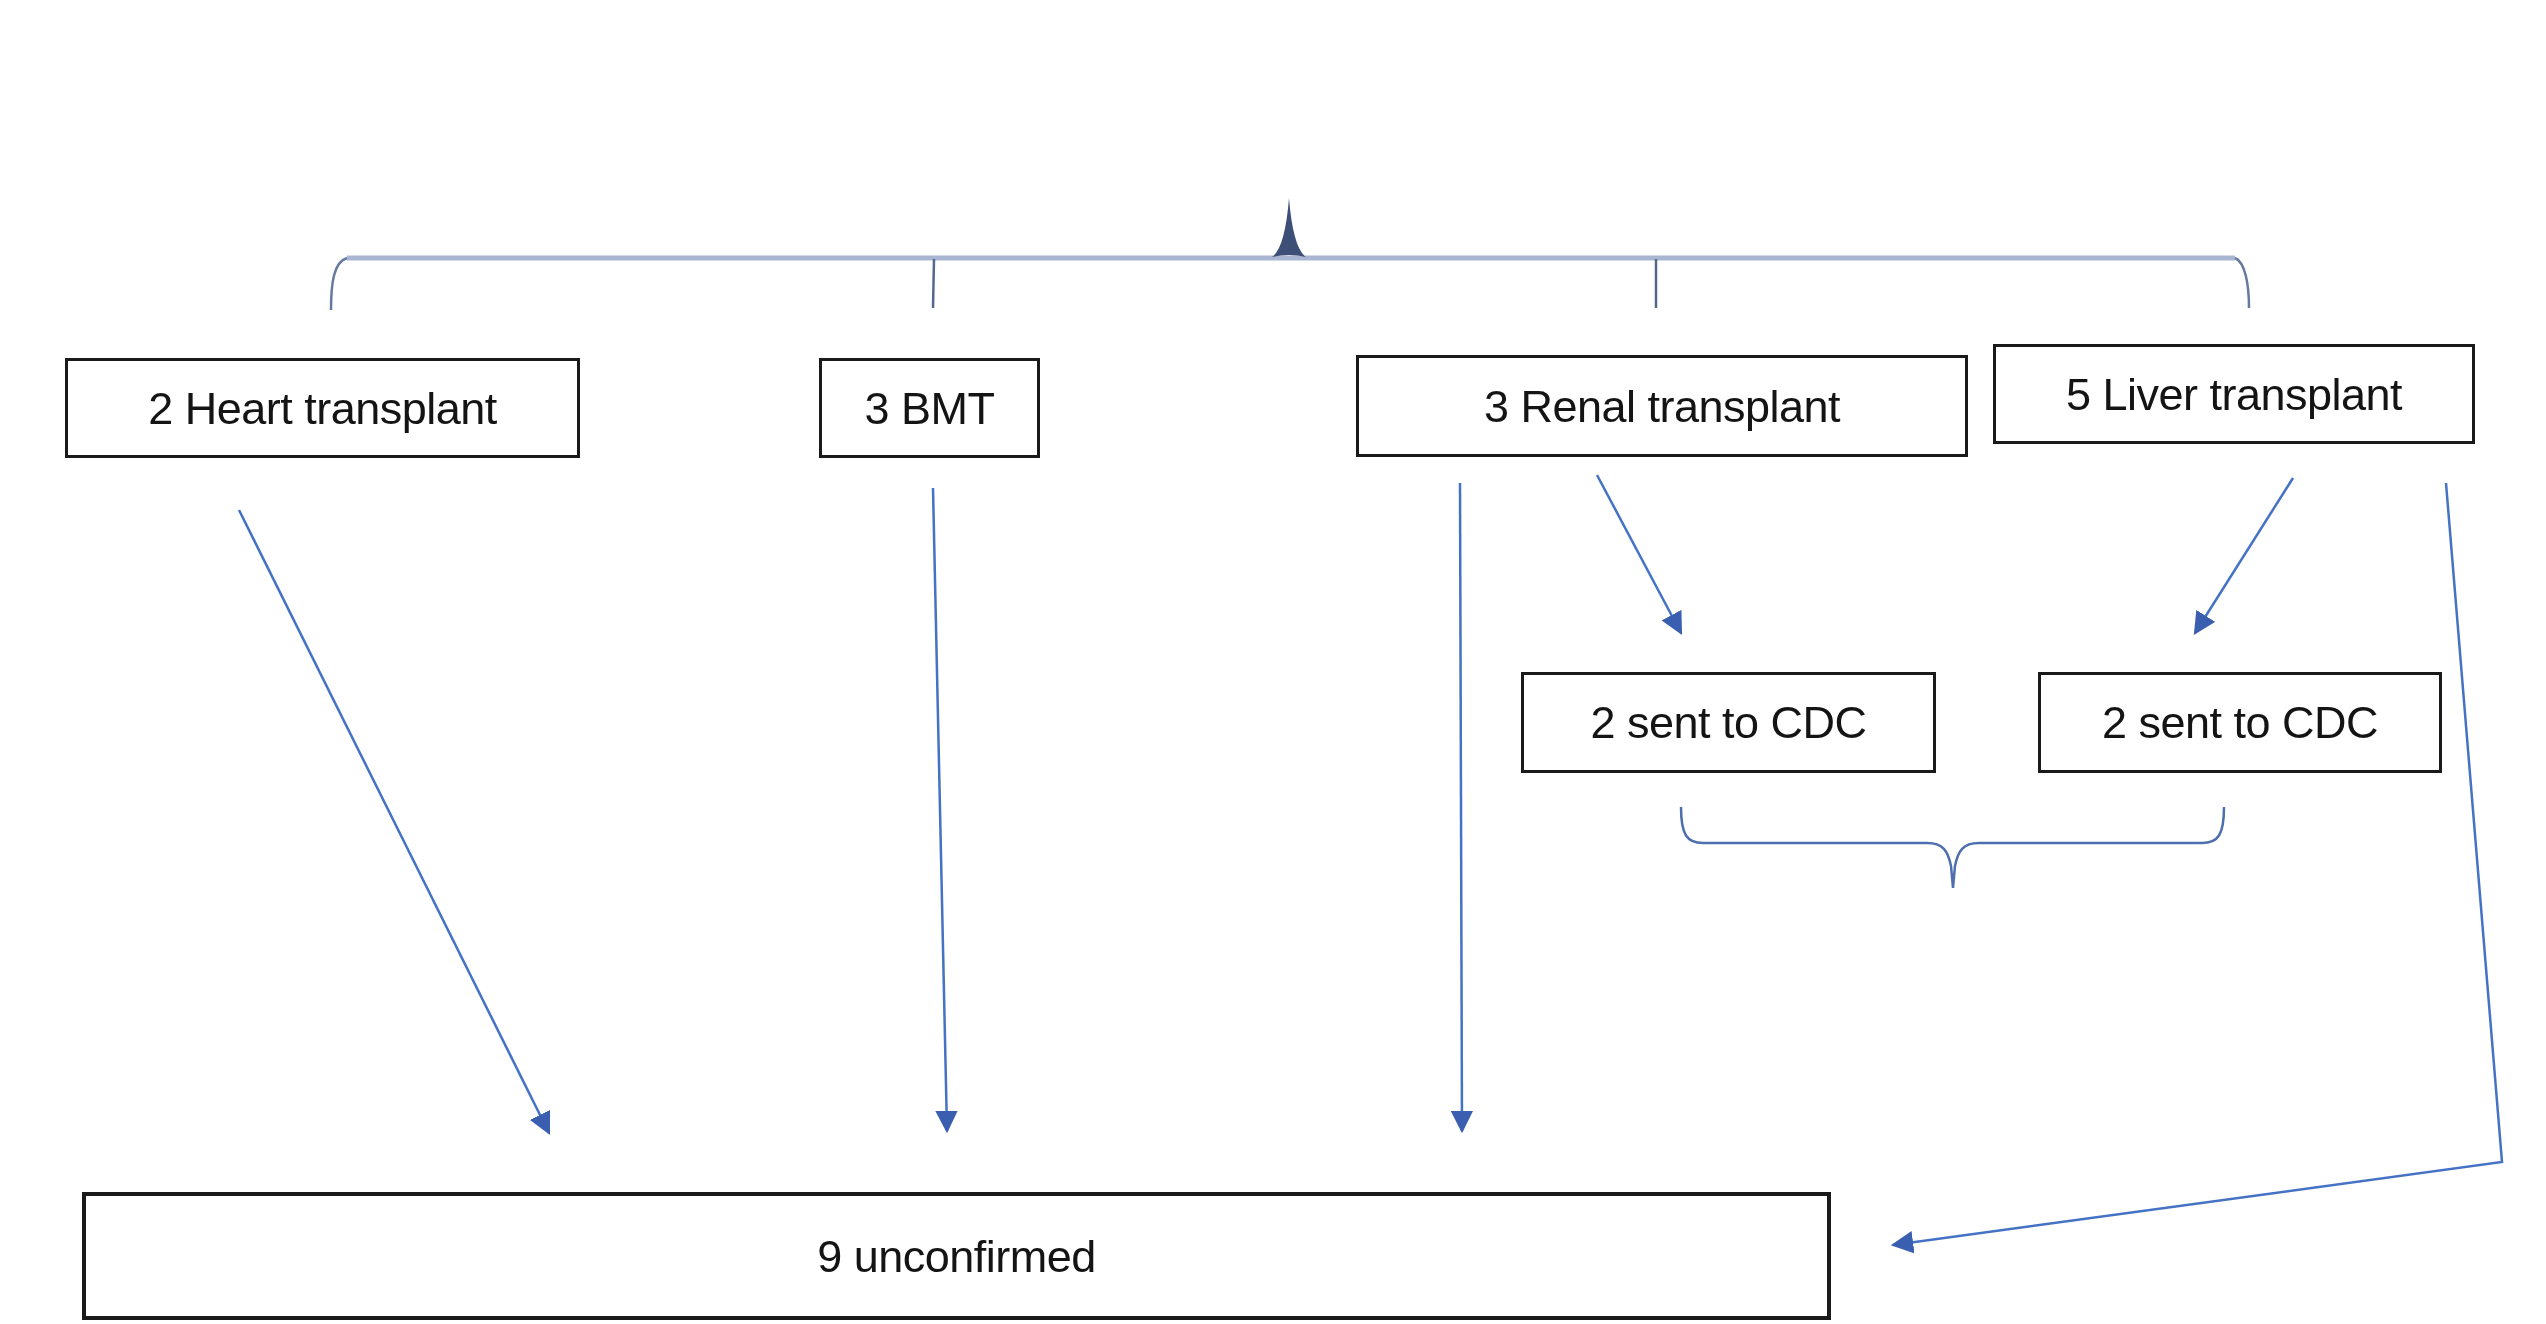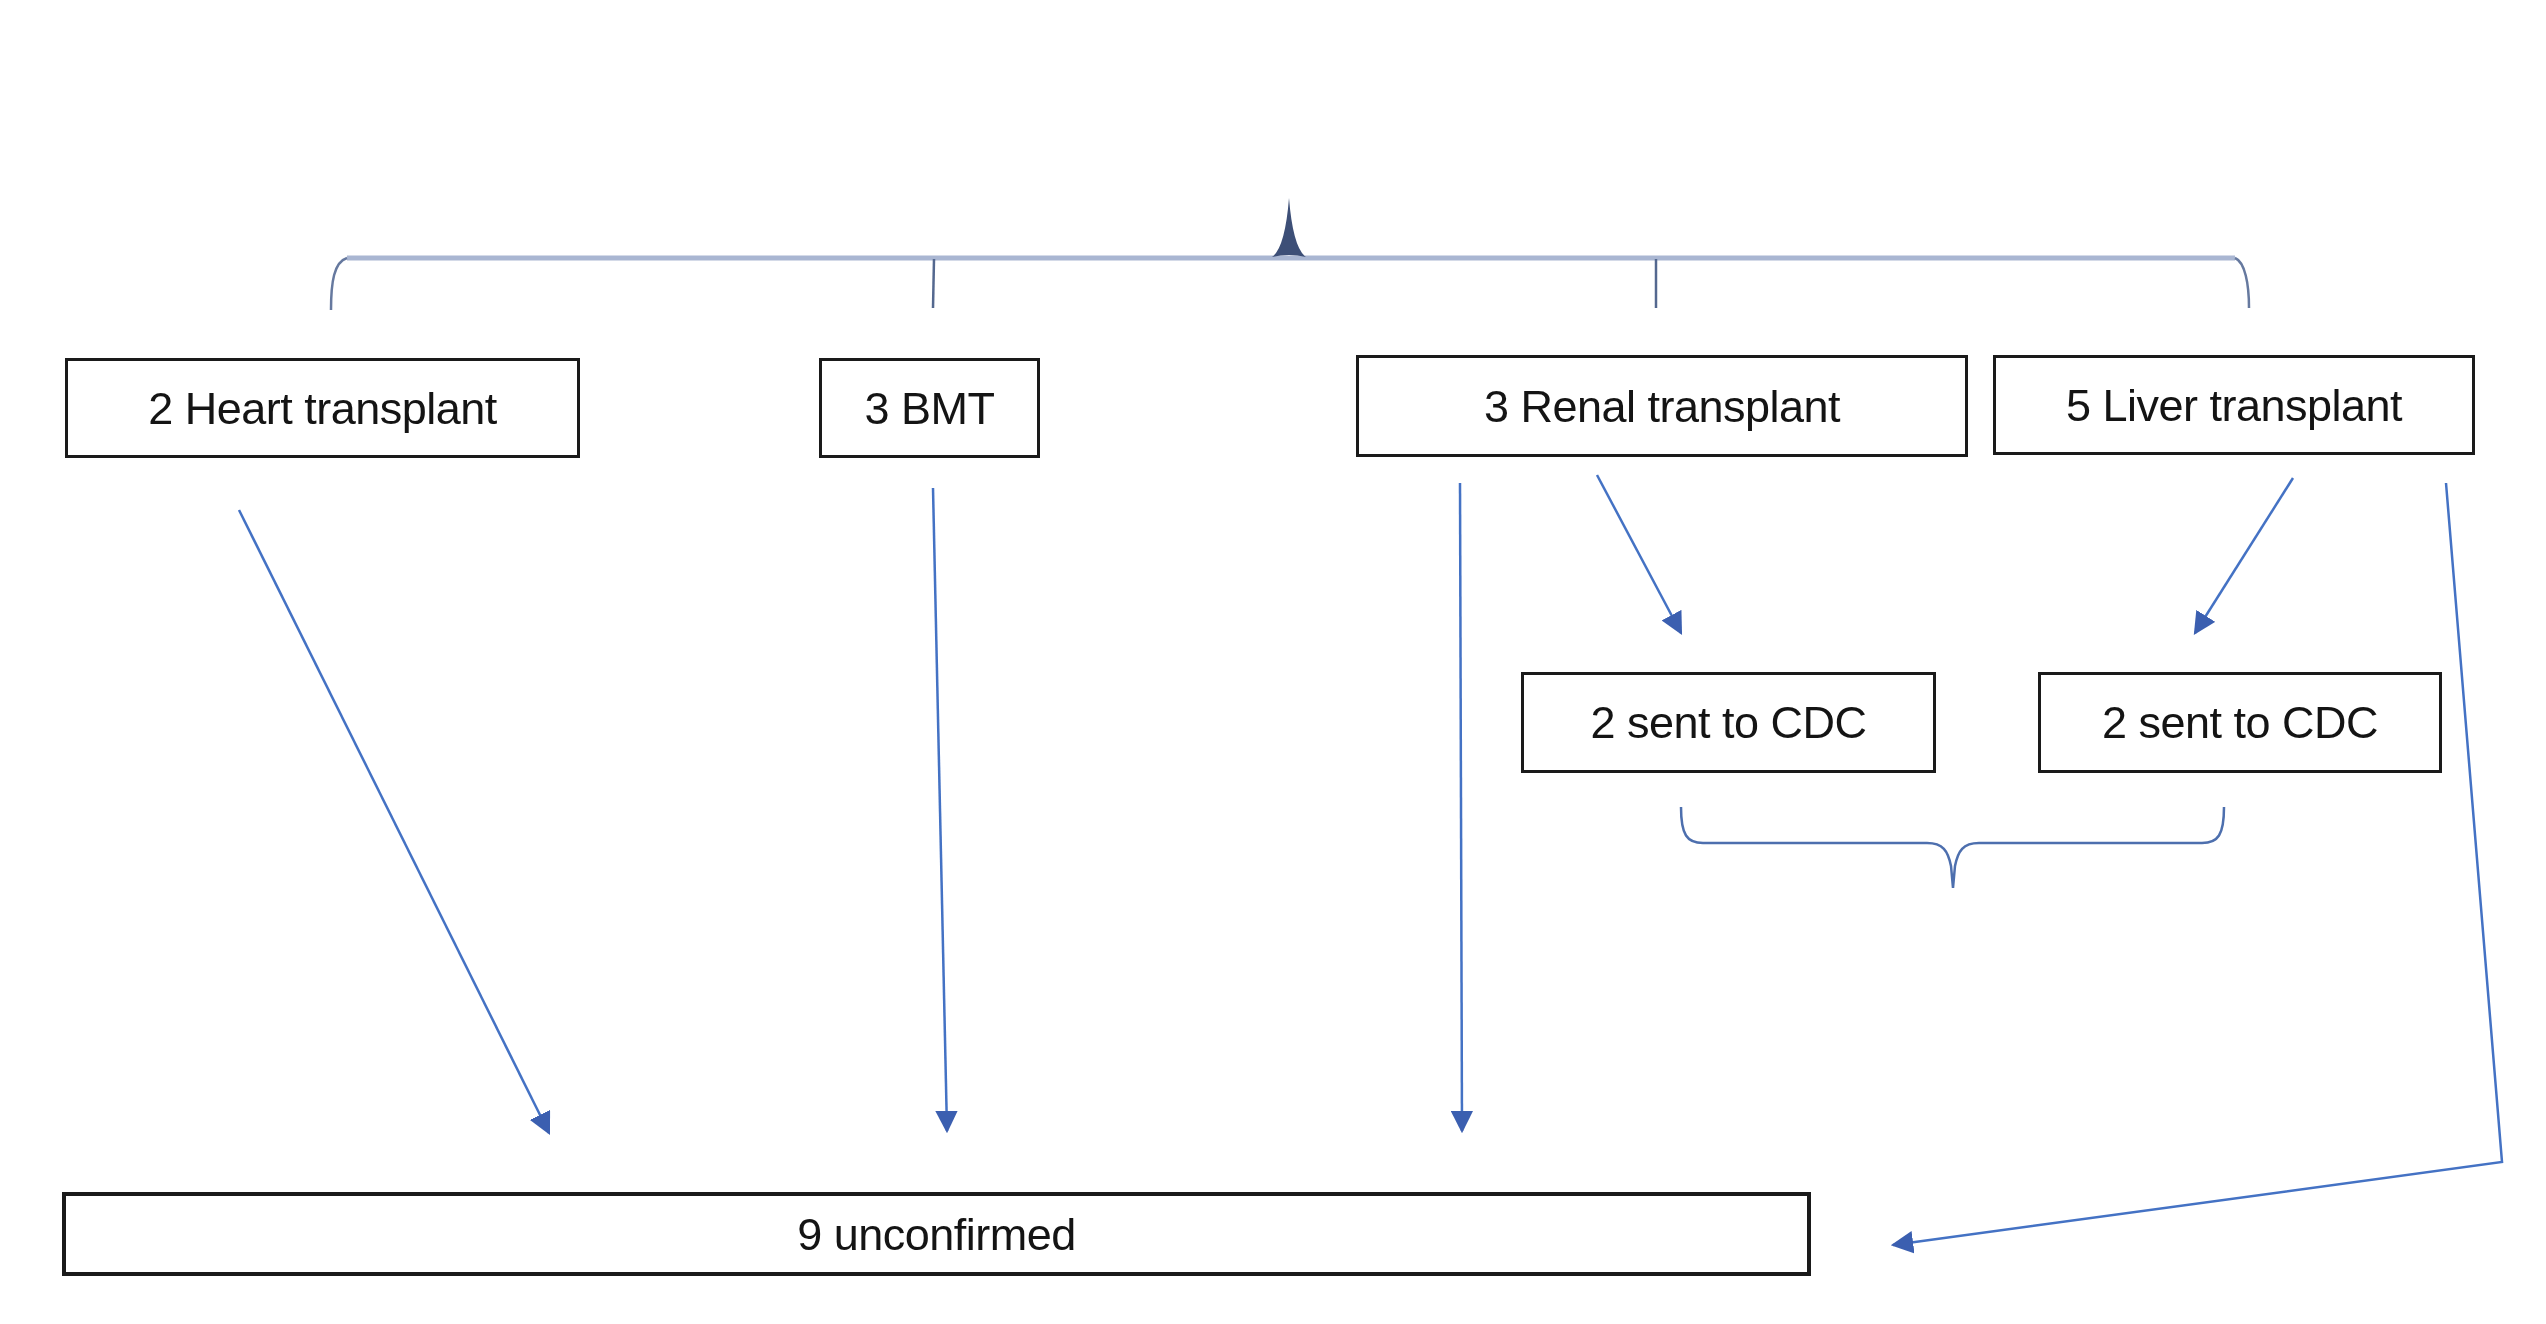--- a/index.html
+++ b/index.html
@@ -33,25 +33,25 @@
     color: #141414;
     font-size: 45px;
     letter-spacing: -0.5px;
     white-space: nowrap;
     line-height: 1;
   }
   .node-root      { left: 705px;  top: 84px;   width: 1181px; height: 102px; font-size: 46px; }
   .node-heart     { left: 65px;   top: 358px;  width: 515px;  height: 100px; }
   .node-bmt       { left: 819px;  top: 358px;  width: 221px;  height: 100px; }
   .node-renal     { left: 1356px; top: 355px;  width: 612px;  height: 102px; }
-  .node-liver     { left: 1993px; top: 355px;  width: 482px;  height: 100px; }
+  .node-liver     { left: 1993px; top: 344px;  width: 482px;  height: 100px; }
   .node-cdc1      { left: 1521px; top: 672px;  width: 415px;  height: 101px; }
   .node-cdc2      { left: 2038px; top: 672px;  width: 404px;  height: 101px; }
   .node-negative  { left: 1702px; top: 901px;  width: 528px;  height: 99px;  }
-  .node-outcome   { left: 62px;   top: 1192px; width: 1749px; height: 84px; border-width: 4px; justify-content: center; }
+  .node-outcome   { left: 82px;   top: 1192px; width: 1749px; height: 128px; border-width: 4px; justify-content: center; }
 </style>
 </head>
 <body>
 
 <div class="canvas">
 
   <svg class="wires" viewBox="0 0 2546 1324" xmlns="http://www.w3.org/2000/svg">
     <defs>
       <marker id="arrowhead" viewBox="0 0 10 10" refX="9" refY="5" markerWidth="9" markerHeight="9" orient="auto-start-reverse">
         <path d="M0,0 L10,5 L0,10 z" fill="#3b5fb0"></path>

